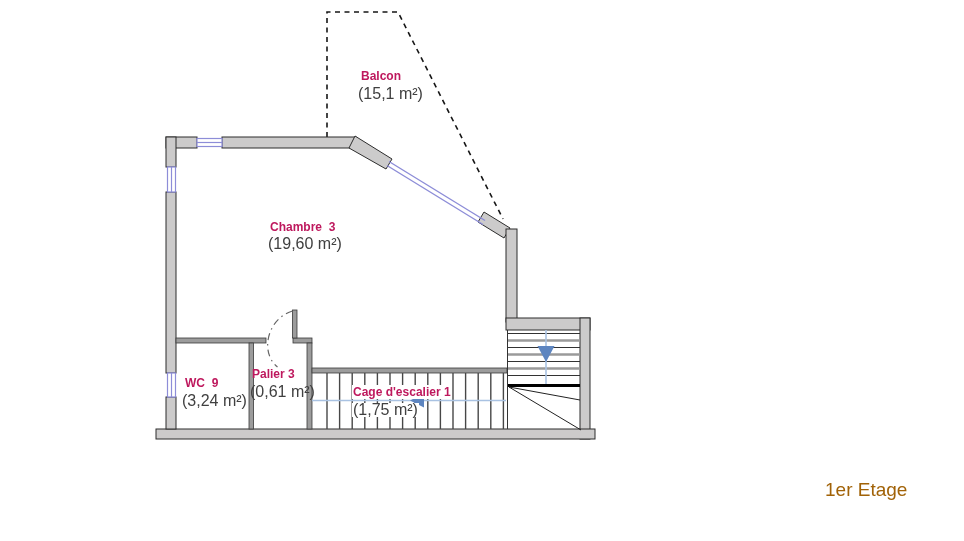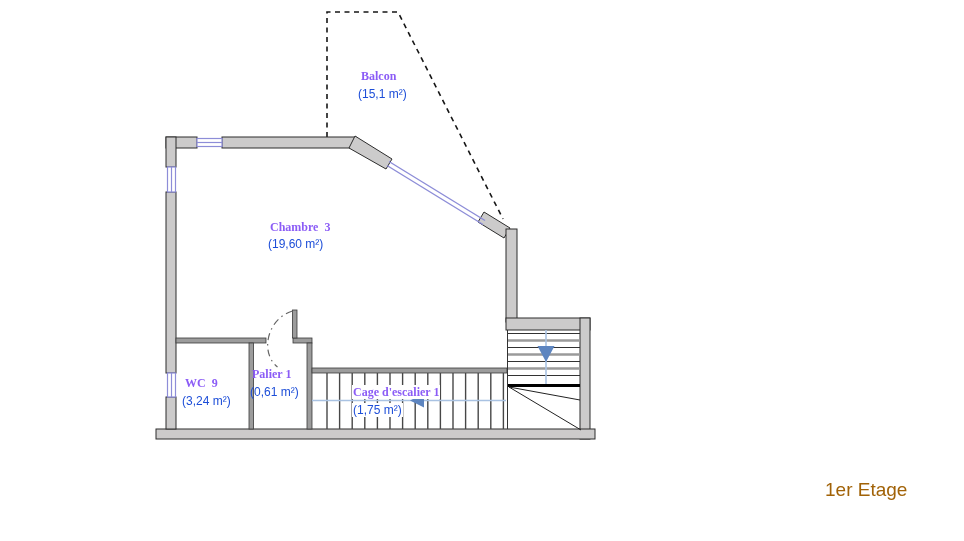--- a/index.html
+++ b/index.html
@@ -17,25 +17,25 @@
   .arc{fill:none;stroke:#666666;stroke-width:1.2;stroke-dasharray:7 4 1.5 4;}
   .tread{stroke:#474747;stroke-width:1.4;}
   .utread-thin{stroke:#333333;stroke-width:1;}
   .utread-thick{stroke:#9a9a9a;stroke-width:2.4;}
   .sep{stroke:#000000;stroke-width:3;}
   .winder{stroke:#222222;stroke-width:1;}
   .edge{stroke:#333333;stroke-width:1;}
   .bpath{stroke:#a9c2e2;stroke-width:1.6;}
   .barrow{fill:#5d85c0;}
   .rname{
-    position:absolute;font-weight:bold;font-size:12px;color:#8b5cf6;
-    white-space:pre;line-height:14px;font-family:Liberation Serif, serif;
+    position:absolute;font-weight:bold;font-size:12px;color:#be185d;
+    white-space:pre;line-height:14px;
   }
   .rarea{
-    position:absolute;font-size:12px;color:#1d4ed8;white-space:pre;line-height:14px;
+    position:absolute;font-size:16px;color:#404040;white-space:pre;line-height:14px;
   }
   .onstairs{background:#ffffff;padding:0 1px;}
   .floor-title{
     position:absolute;left:825px;top:479px;font-size:19px;color:#a16207;
   }
 </style>
 </head>
 <body>
 
 <div class="stage">
@@ -132,21 +132,21 @@
 
   <div class="rname" style="left:361px;top:69px">Balcon</div>
   <div class="rarea" style="left:358px;top:87px">(15,1 m²)</div>
 
   <div class="rname" style="left:270px;top:220px">Chambre  3</div>
   <div class="rarea" style="left:268px;top:237px">(19,60 m²)</div>
 
   <div class="rname" style="left:185px;top:376px">WC  9</div>
   <div class="rarea" style="left:182px;top:394px">(3,24 m²)</div>
 
-  <div class="rname" style="left:252px;top:367px">Palier 1</div>
+  <div class="rname" style="left:252px;top:367px">Palier 3</div>
   <div class="rarea" style="left:250px;top:385px">(0,61 m²)</div>
 
   <div class="rname onstairs" style="left:352px;top:385px">Cage d'escalier 1</div>
   <div class="rarea onstairs" style="left:352px;top:403px">(1,75 m²)</div>
 
   <div class="floor-title">1er Etage</div>
 
 </div>
 
 </body></html>

